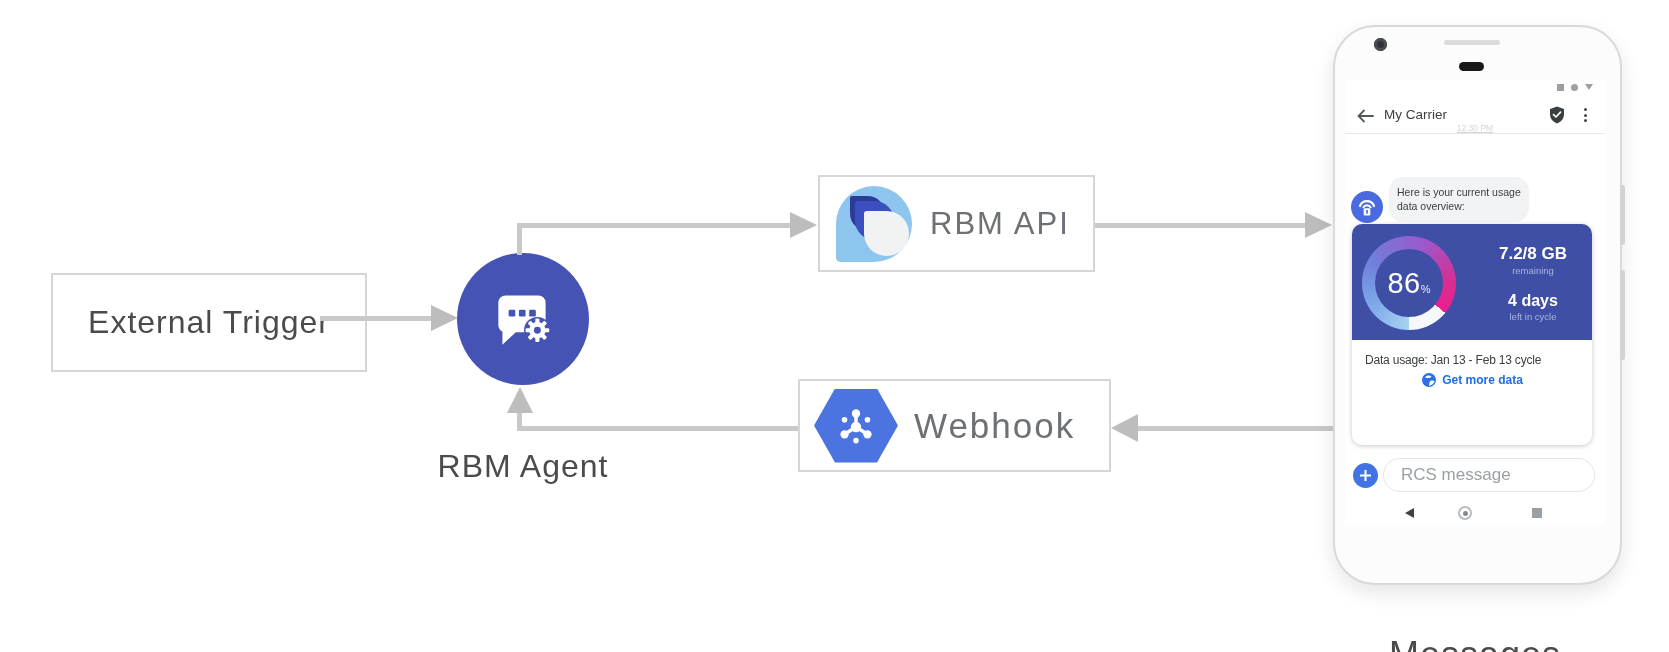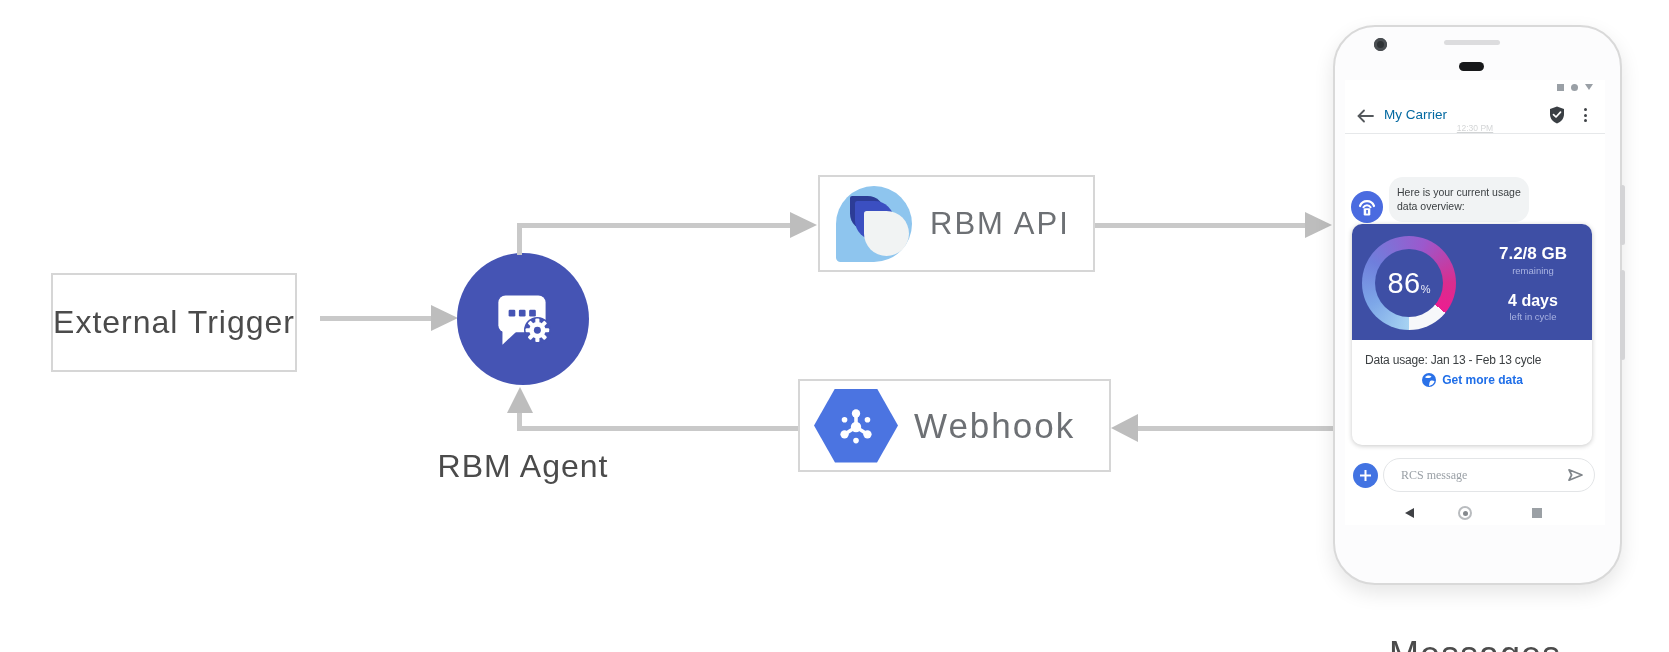--- a/index.html
+++ b/index.html
@@ -14,21 +14,21 @@
   .hline{position:absolute;height:5px;background:var(--arrow-line,#c9c9c9);}
   .vline{position:absolute;width:5px;background:var(--arrow-line,#c9c9c9);}
   .ahead-right{position:absolute;width:0;height:0;border-top:13px solid transparent;
                border-bottom:13px solid transparent;border-left:27px solid var(--arrow-head,#bdbdbd);}
   .ahead-left{position:absolute;width:0;height:0;border-top:14px solid transparent;
               border-bottom:14px solid transparent;border-right:27px solid var(--arrow-head,#bdbdbd);}
   .ahead-up{position:absolute;width:0;height:0;border-left:13px solid transparent;
             border-right:13px solid transparent;border-bottom:26px solid var(--arrow-head,#bdbdbd);}
 
   
-  .ext-box{left:51px;top:273px;width:246px;height:99px;font-size:32px;}
+  .ext-box{left:51px;top:273px;width:316px;height:99px;font-size:32px;}
 
   
   .agent-circle{position:absolute;left:457px;top:253px;width:132px;height:132px;border-radius:50%;
                 background:var(--agent-circle,#4554b4);display:flex;align-items:center;justify-content:center;}
   .agent-label{position:absolute;left:393px;top:448px;width:260px;text-align:center;font-size:32px;}
 
   
   .api-box{left:818px;top:175px;width:277px;height:97px;justify-content:flex-start;padding-left:16px;font-size:31px;}
   .rbm-logo{position:relative;width:76px;height:76px;margin-right:18px;flex:0 0 auto;}
   .rbm-bubble{position:absolute;inset:0;background:var(--rbm-logo-bubble,#8ec5ee);
@@ -61,21 +61,21 @@
   .screen{position:absolute;left:1345px;top:80px;width:260px;height:445px;background:#fff;overflow:hidden;}
   .screen *{box-sizing:border-box;}
 
   .status-icons{position:absolute;top:3px;right:12px;display:flex;align-items:center;gap:7px;height:8px;}
   .st-square{width:7px;height:7px;background:#9aa0a6;}
   .st-circle{width:7px;height:7px;border-radius:50%;background:#9aa0a6;}
   .st-tri{width:0;height:0;border-left:4.5px solid transparent;border-right:4.5px solid transparent;
           border-top:6.5px solid #9aa0a6;}
 
   .appbar-back{position:absolute;left:12px;top:29px;}
-  .appbar-title{position:absolute;left:39px;top:27px;font-size:13.5px;color:#0369a1;}
+  .appbar-title{position:absolute;left:39px;top:27px;font-size:13.5px;color:#404040;}
   .appbar-shield{position:absolute;top:26px;right:40px;}
   .appbar-menu{position:absolute;top:28px;right:18px;display:flex;flex-direction:column;gap:2.5px;}
   .appbar-menu i{width:3px;height:3px;border-radius:50%;background:#3f4347;}
   .chat-timestamp{position:absolute;left:0;right:0;top:43px;text-align:center;
                   font-size:8.5px;color:rgba(95,99,104,0.28);text-decoration:underline;}
   .appbar-divider{position:absolute;left:0;right:0;top:53px;height:1px;background:#e6e8ea;}
 
   .avatar{position:absolute;left:6px;top:111px;width:32px;height:32px;border-radius:50%;
           background:#4a6be0;display:flex;align-items:center;justify-content:center;}
   .bubble{position:absolute;left:44px;top:97px;background:#f1f3f4;border-radius:14px;
@@ -100,22 +100,22 @@
   .card-info{padding:13px 12px 0 13px;}
   .card-heading{font-size:12px;font-weight:normal;color:#3c4043;letter-spacing:-0.2px;white-space:nowrap;}
   .card-body{margin-top:6px;font-size:11px;line-height:1.45;color:#5f6368;letter-spacing:-0.1px;white-space:nowrap;}
   .card-action{margin-top:6px;display:flex;align-items:center;justify-content:center;gap:6px;cursor:pointer;}
   .card-action span{font-size:12px;font-weight:bold;color:#1f6ee8;}
 
   .plus-btn{position:absolute;left:8px;top:383px;width:25px;height:25px;border-radius:50%;
             background:#4273e2;display:flex;align-items:center;justify-content:center;}
   .pill{position:absolute;left:38px;top:378px;width:212px;height:34px;border-radius:17px;
         border:1.5px solid #e3e5e7;background:#fff;display:flex;align-items:center;padding:0 10px 0 15px;}
-  .pill input{flex:1;border:none;outline:none;font-size:12px;color:#ec4899;background:transparent;
-              font-family:Liberation Serif, serif;}
+  .pill input{flex:1;border:none;outline:none;font-size:17px;color:#ec4899;background:transparent;
+              font-family:Liberation Sans, sans-serif;}
   .pill input::placeholder{color:#9aa0a6;}
 
   .nav-back{position:absolute;left:60px;top:428px;width:0;height:0;
             border-top:5.5px solid transparent;border-bottom:5.5px solid transparent;
             border-right:9.5px solid #3f4145;}
   .nav-home{position:absolute;left:113px;top:426px;width:14px;height:14px;border-radius:50%;
             border:2.5px solid #b9bcbf;display:flex;align-items:center;justify-content:center;}
   .nav-home i{width:5px;height:5px;border-radius:50%;background:#85898d;}
   .nav-recents{position:absolute;left:187px;top:428px;width:10px;height:10px;background:#9ba0a5;}
 </style>

